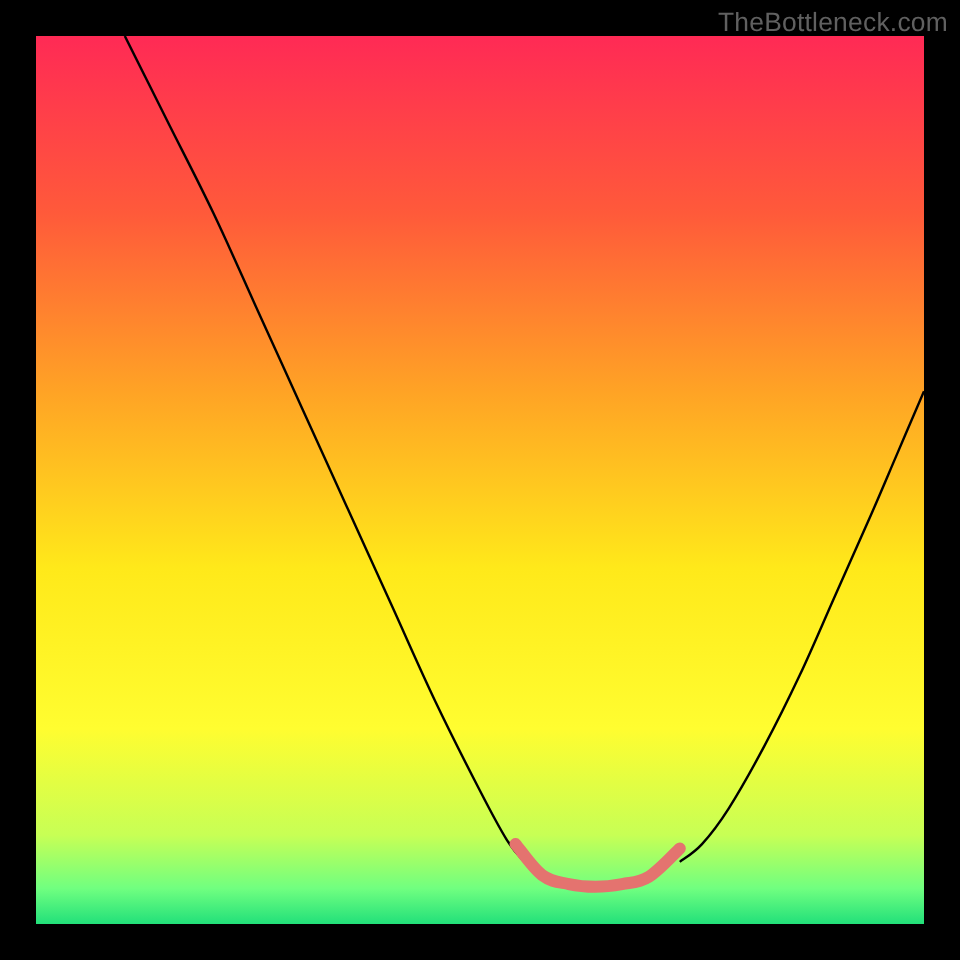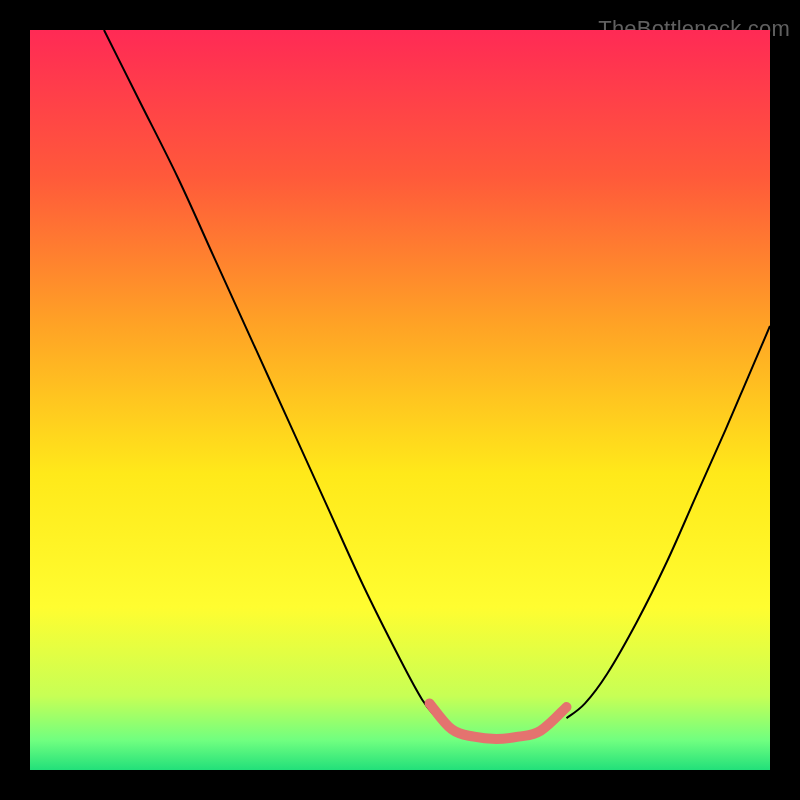--- a/index.html
+++ b/index.html
@@ -12,21 +12,21 @@
     font-family: Arial, Helvetica, sans-serif;
   }
   .stage {
     position: relative;
     width: 800px;
     height: 800px;
     background: #000;
   }
   .watermark {
     position: absolute;
-    top: 16px;
+    top: 6px;
     right: 10px;
     font-size: 22px;
     font-weight: 500;
     color: #606060;
     letter-spacing: 0.2px;
     font-family: Arial, Helvetica, sans-serif;
   }
   .plot {
     position: absolute;
     left: 30px;

